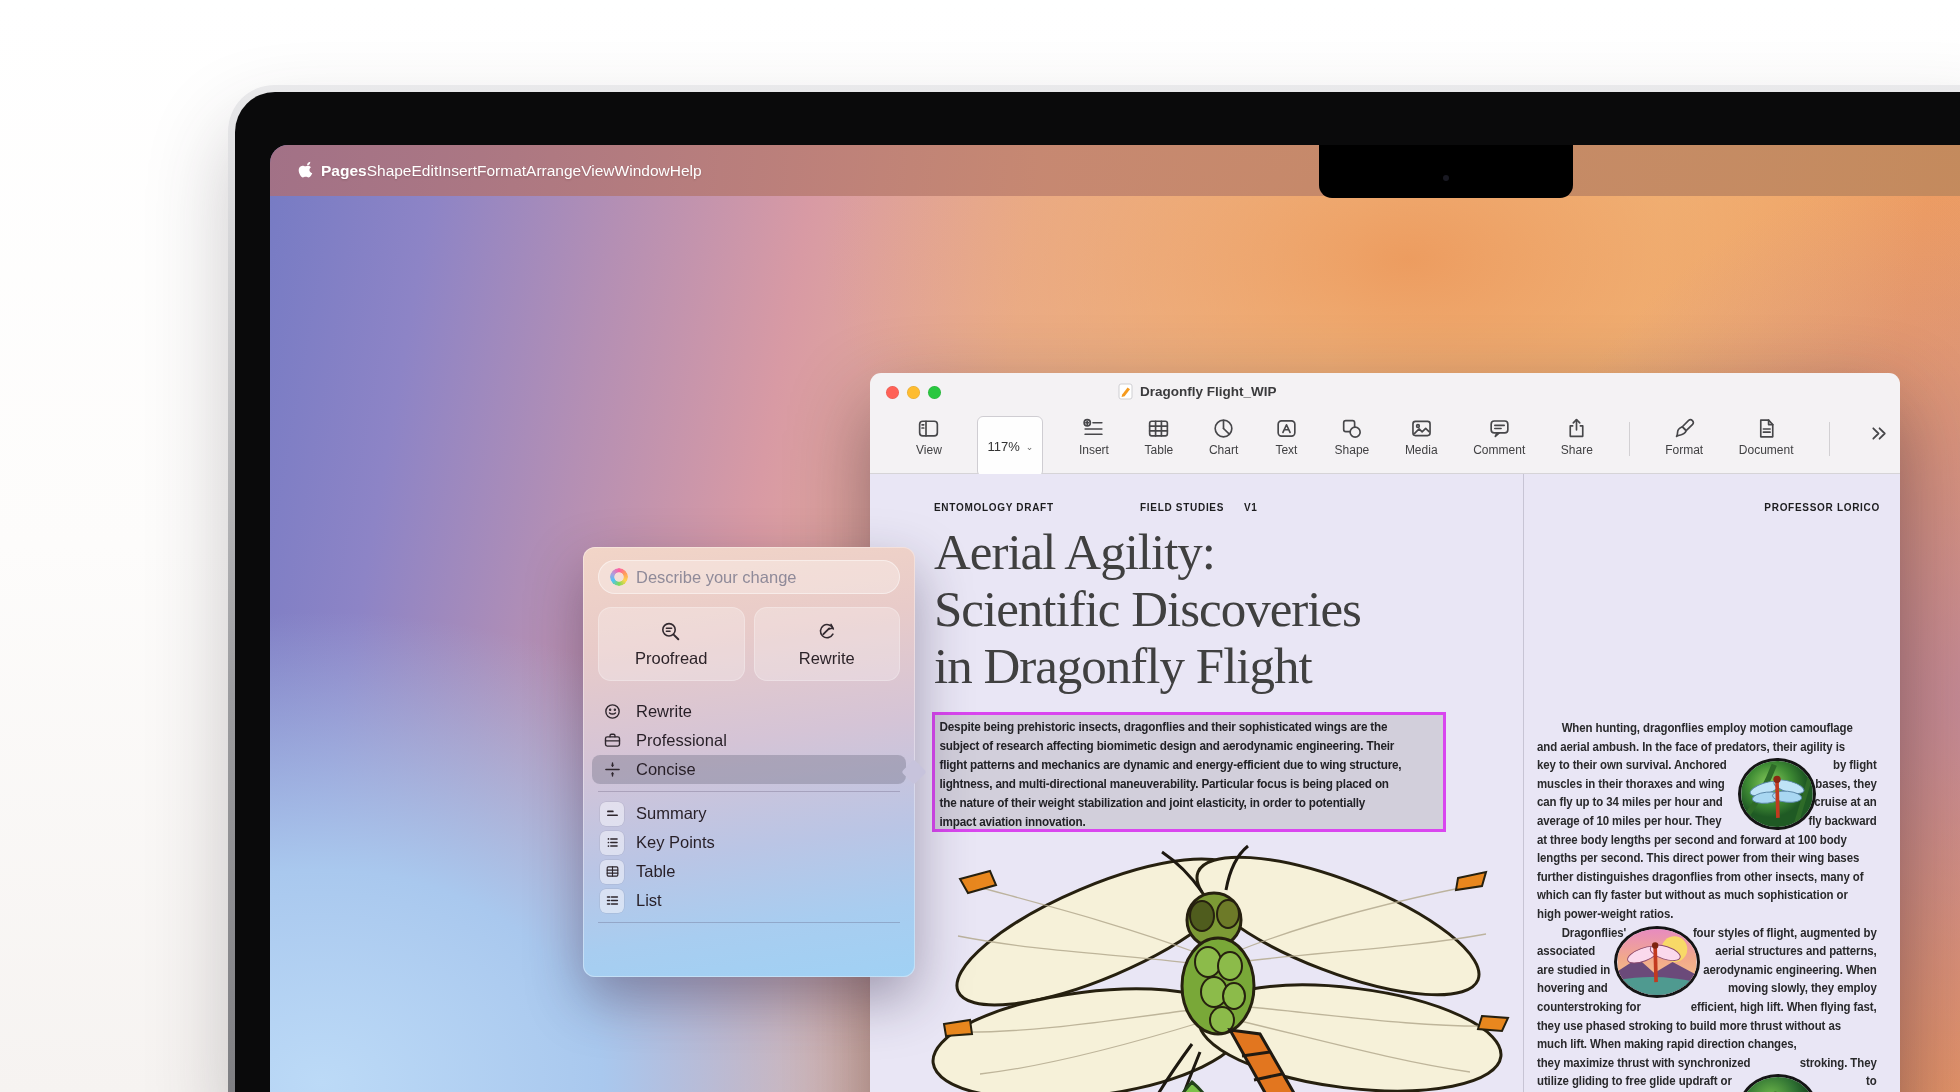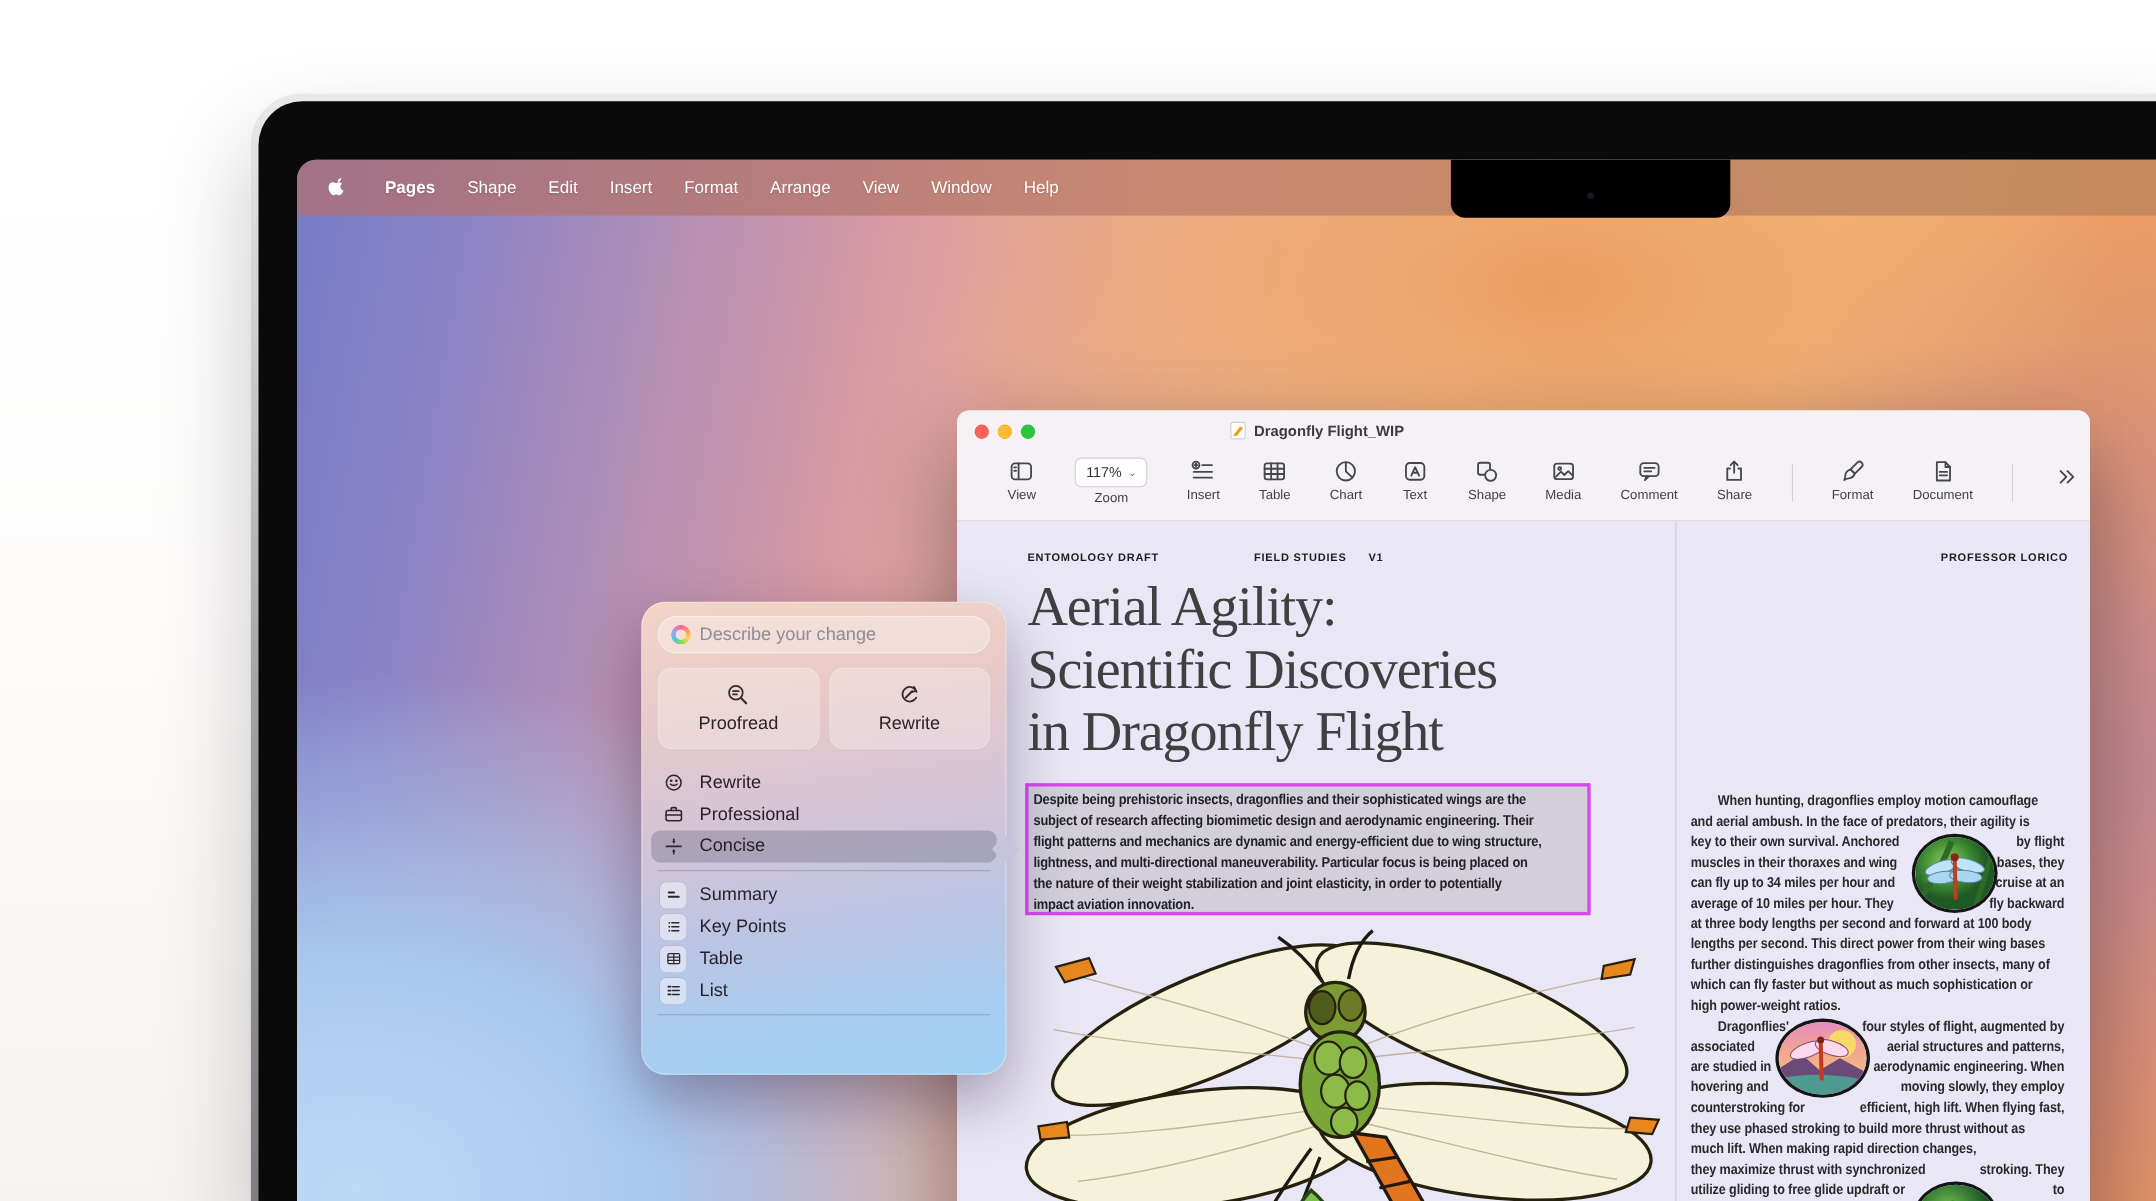--- a/index.html
+++ b/index.html
@@ -17,21 +17,21 @@
       radial-gradient(1000px 760px at 3% 98%, #bcdaf7 0%, #a9c8ee 28%, rgba(169,200,238,0) 62%),
       radial-gradient(820px 900px at 99% 58%, rgba(168,125,185,.60) 0%, rgba(168,125,185,0) 60%),
       radial-gradient(900px 520px at 66% 12%, rgba(235,148,86,.85) 0%, rgba(235,148,86,0) 65%),
       radial-gradient(700px 500px at 100% 95%, rgba(238,148,84,.75) 0%, rgba(238,148,84,0) 60%),
       linear-gradient(100deg,#767bc4 0%,#8d84c6 9%,#b48fb4 19%,#d89aa4 29%,#eab395 41%,#f6cf9d 58%,#f4c287 74%,#ef9e61 88%,#eb9a60 100%);}
 
   
   #menubar{position:absolute;left:0;top:0;width:100%;height:51px;display:flex;align-items:center;
     background:linear-gradient(90deg,rgba(168,112,126,.88) 0%,rgba(192,130,110,.85) 45%,rgba(190,136,92,.88) 100%);
     color:#fff;font-size:15.5px;}
-  #menu-items{display:flex;align-items:center;gap:29px;padding-left:28px;}
+  #menu-items{display:flex;align-items:center;padding-left:28px;}
   .menu-item{cursor:default;text-shadow:0 1px 2px rgba(80,40,40,.25);}
   .menu-item.app{font-weight:bold;}
   #apple-logo{width:17px;height:20px;display:inline-block;margin-right:6px;}
   #notch{position:absolute;left:1049px;top:0;width:254px;height:53px;background:#000;border-radius:0 0 13px 13px;}
   #camera{position:absolute;left:50%;top:30px;width:6px;height:6px;margin-left:-3px;border-radius:50%;background:#191922;}
 
   
   #window{position:absolute;left:600px;top:228px;width:1030px;height:870px;border-radius:11px 11px 0 0;
     background:#f4f2f4;box-shadow:0 30px 80px rgba(35,22,45,.45);overflow:hidden;}
   #titlebar{position:absolute;left:0;top:0;width:100%;height:40px;display:flex;align-items:center;}
@@ -42,21 +42,21 @@
   #win-title .icn svg{width:15px;height:17px;display:block;}
 
   #toolbar{position:absolute;left:0;top:40px;width:100%;height:60px;border-bottom:1px solid #d6d4d7;
     display:flex;align-items:flex-start;}
   #toolbar-items{display:flex;align-items:flex-start;justify-content:space-between;width:975px;margin:3px 0 0 46px;}
   .tb-item{display:flex;flex-direction:column;align-items:center;gap:2px;cursor:default;}
   .tb-item .icn svg{width:25px;height:25px;display:block;stroke:#47474a;}
   .tb-item .tb-label{font-size:12px;color:#414143;}
   .tb-divider{width:1px;height:34px;background:#d2d0d3;margin-top:6px;}
   .zoom-box{display:flex;align-items:center;gap:6px;background:#fefefe;border:1px solid #cfcdd2;border-radius:6px;
-    padding:3px 9px;font-size:13px;color:#333;height:19px;}
+    padding:20px 9px;font-size:13px;color:#333;height:19px;}
   .zoom-box .chev{font-size:9px;color:#666;}
   .tb-more{font-size:19px;color:#47474a;margin-top:5px;letter-spacing:-2px;}
 
   
   #doc{position:absolute;left:0;top:101px;width:100%;bottom:0;background:#e9e6f5;overflow:hidden;}
   #col-divider{position:absolute;left:653px;top:0;bottom:0;width:1px;background:#c7c4d4;}
   .kicker{position:absolute;font-size:10px;font-weight:bold;letter-spacing:.7px;color:#1d1d1f;}
   #heading{position:absolute;left:64px;top:50px;font-family:"Liberation Serif",serif;font-size:51px;
     line-height:57px;color:#404040;letter-spacing:-1px;}
   #sel-box{position:absolute;left:62px;top:238px;width:508px;height:114px;background:#d2cfdb;
@@ -70,21 +70,21 @@
   .rline.indent{padding-left:28px;}
   .rline.split{display:flex;justify-content:space-between;}
   .rline.split.indent{padding-left:28px;}
   .oval{position:absolute;border-radius:50%;overflow:hidden;border:3px solid #151515;box-sizing:border-box;}
   .oval svg{display:block;width:100%;height:100%;}
   #oval-1{left:868px;top:284px;width:78px;height:72px;}
   #oval-2{left:744px;top:452px;width:86px;height:72px;}
   #oval-3{left:868px;top:600px;width:80px;height:72px;}
 
   
-  #popup{position:absolute;left:313px;top:402px;width:332px;height:430px;border-radius:22px;
+  #popup{position:absolute;left:313px;top:402px;width:332px;height:430px;border-radius:12px;
     background:linear-gradient(172deg,#f2d5c7 0%,#e8cbc9 22%,#d5c4d6 45%,#bac5e5 68%,#a8cdf0 85%,#a0d1f4 100%);
     box-shadow:0 22px 55px rgba(40,28,62,.38), inset 0 0 0 1px rgba(255,255,255,.35);z-index:60;}
   #popup::after{content:"";position:absolute;right:-8px;top:216px;width:18px;height:18px;background:#c7c3dc;
     transform:rotate(45deg);border-radius:3px;}
   #wt-input{position:absolute;left:15px;top:13px;right:15px;height:34px;border-radius:17px;
     background:rgba(255,255,255,.30);box-shadow:inset 0 0 0 1px rgba(255,255,255,.45);
     display:flex;align-items:center;padding:0 12px;gap:8px;cursor:text;}
   #wt-placeholder{color:#8f8a99;font-size:16.5px;}
   #ai-glow{width:18px;height:18px;border-radius:50%;flex:0 0 18px;
     background:conic-gradient(#ff5fa2,#ff9d5c,#ffd54f,#7ed957,#4fc3f7,#b39ddb,#ff5fa2);

